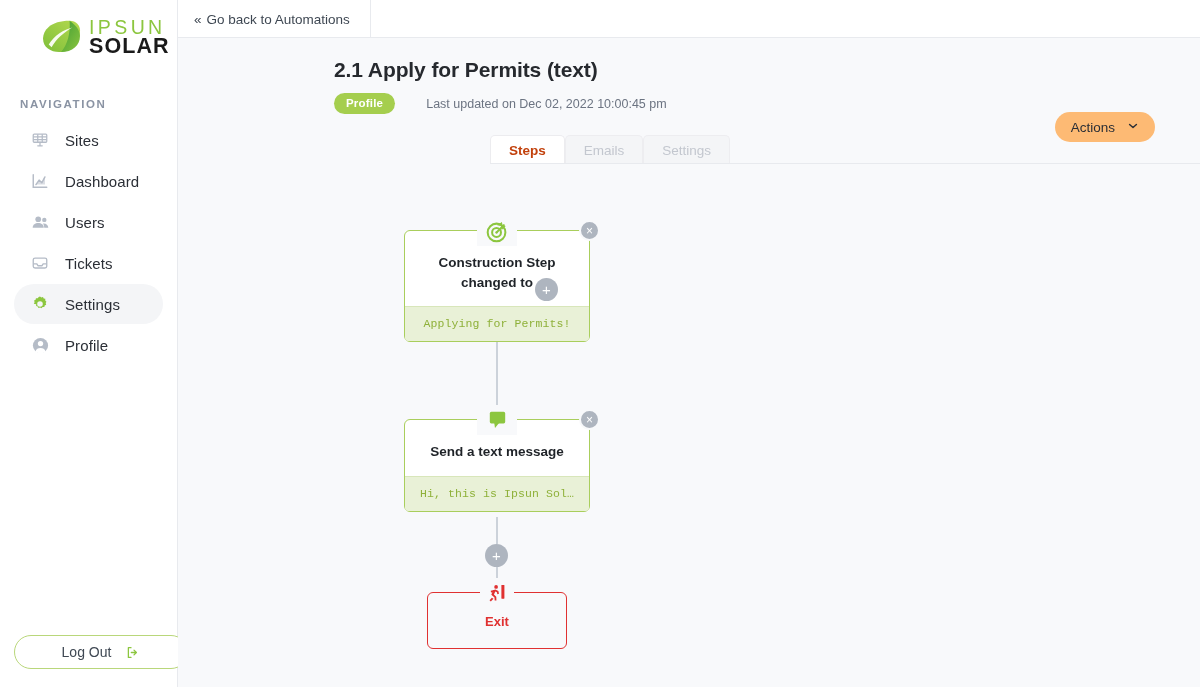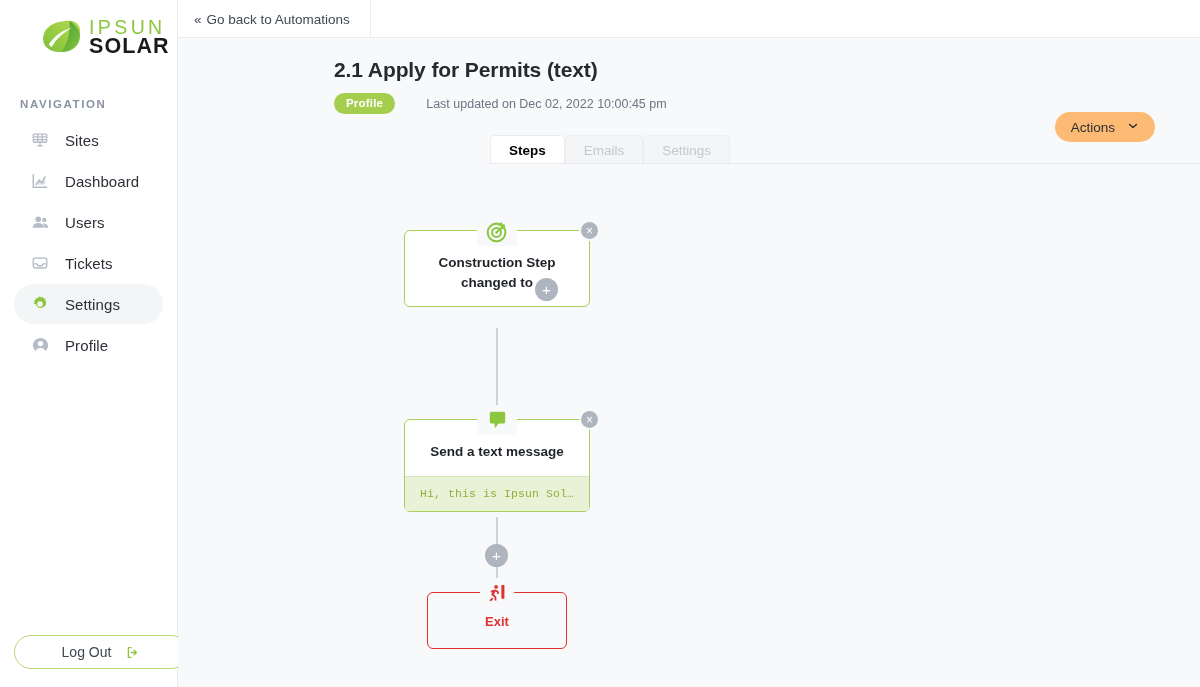--- a/index.html
+++ b/index.html
@@ -110,21 +110,21 @@
     position: relative; display: flex; margin: 21px 0 0 156px;
     height: 29px;
   }
   .tab {
     display: flex; align-items: center; justify-content: center;
     padding: 0 18px; font-size: 13.5px; cursor: pointer;
     border-radius: 5px 5px 0 0;
     border: 1px solid transparent; border-bottom: none;
   }
   .tab.active {
-    background: #ffffff; color: #000000; font-weight: 700;
+    background: #ffffff; color: #c2410c; font-weight: 700;
     border-color: #ececef;
   }
   .tab.inactive { background: #f4f5f7; color: #c3c7cf; border-color: #ededf0; }
   .tabs-rule {
     position: absolute; left: 0; right: 0; bottom: 0;
     border-bottom: 1px solid #e8eaee;
   }
 
   
   .canvas { position: relative; height: 523px; background: #f8f9fb; }
@@ -348,20 +348,21 @@
             <circle cx="12" cy="14" r="4.6"></circle>
             <circle cx="12" cy="14" r="1.2" fill="#8cc63f" stroke="none"></circle>
             <path d="M12 14l7.6-7.6" stroke-linecap="round"></path>
             <path d="M17.6 3.2l.6 3.4 3.4.6-4.2 4.2-.8-4-4-.8z" fill="#8cc63f" stroke="none"></path>
           </svg>
         </span>
         <span class="node-close">×</span>
         <div class="node-body">
           <div class="node-title">Construction Step changed to</div>
         </div>
+        <div class="node-footer">Applying for Permits!</div>
       </div>
 
       <button class="plus-btn" style="left:357px; top:114px;">+</button>
 
       <div class="node" style="left:226px; top:255px;">
         <span class="node-icon">
           <svg viewBox="0 0 26 26" width="25" height="25" fill="#8cc63f">
             <rect x="5" y="4" width="16" height="12" rx="1.6"></rect>
             <path d="M9.6 15.5h5l-4.2 5.2z"></path>
           </svg>

